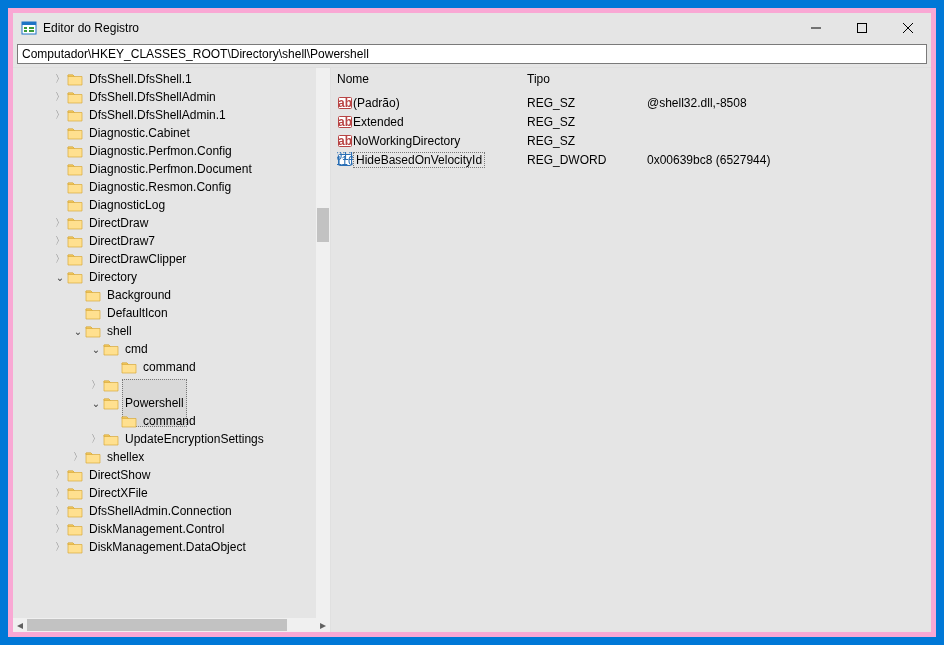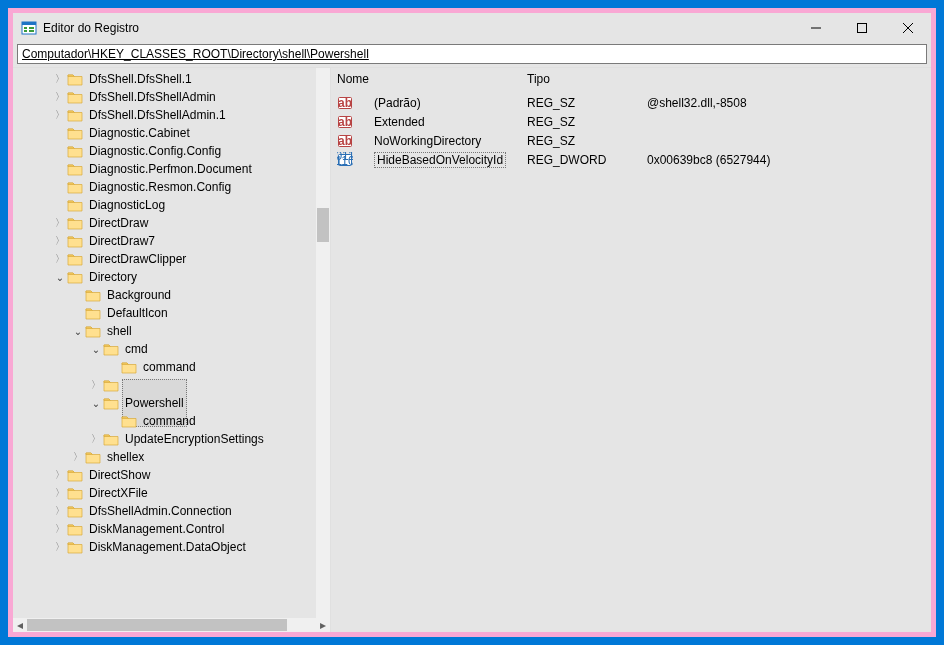--- a/index.html
+++ b/index.html
@@ -5,21 +5,21 @@
 * { margin: 0; padding: 0; box-sizing: border-box; font-family: "Segoe UI", Tahoma, sans-serif; font-size: 12px; }
 body { background: #0078d7; padding: 8px; width: 944px; height: 645px; overflow: hidden; }
 .window { background: #e5e5e5; border: 5px solid #f9a8d4; width: 100%; height: 100%; display: flex; flex-direction: column; }
 .titlebar { display: flex; align-items: center; height: 30px; padding-left: 8px; }
 .titlebar .icon { width: 16px; height: 16px; margin-right: 6px; display: flex; align-items: center; justify-content: center; }
 .titlebar .title { flex: 1; }
 .winbtns { display: flex; }
 .winbtn { width: 46px; height: 30px; display: flex; align-items: center; justify-content: center; }
 .menubar { display: flex; gap: 2px; padding: 2px 6px; }
 .menuitem { padding: 2px 7px; }
-.addressbar { border: 1px solid #7a7a7a; margin: 1px 4px 3px 4px; padding: 1px 4px; background: #fff; height: 20px; line-height: 16px; text-decoration: underline; }
+.addressbar { border: 1px solid #7a7a7a; margin: 1px 4px 3px 4px; padding: 1px 4px; background: #fff; height: 20px; line-height: 16px; }
 .content { flex: 1; display: flex; border-top: 1px solid #e0e0e0; overflow: hidden; }
 .tree-pane { width: 318px; border-right: 1px solid #e0e0e0; overflow: hidden; position: relative; display:flex; flex-direction:column; }
 .tree-scroll { flex:1; overflow: hidden; position: relative; }
 .tree { position: absolute; top: 0; left: 0; right: 14px; bottom: 0; overflow: hidden; padding-top: 2px; }
 .vscroll { position: absolute; right: 0; top: 0; bottom: 0; width: 14px; background: #f0f0f0; }
 .vscroll .thumb { position: absolute; left: 1px; right: 1px; background: #c2c2c2; }
 .hscroll { height: 14px; background: #f0f0f0; position: relative; }
 .hscroll .thumb { position: absolute; top: 1px; bottom: 1px; background: #c2c2c2; }
 .hscroll .arrow { position:absolute; top:0; bottom:0; width:14px; display:flex; align-items:center; justify-content:center; color:#606060;}
 .tree-row { display: flex; align-items: center; height: 18px; white-space: nowrap; }
@@ -30,21 +30,21 @@
 .folder { width: 16px; height: 14px; display: inline-block; margin-right: 3px; vertical-align: middle; }
 .folder svg { display:block; }
 .node-label { padding: 0 3px; }
 .node-label.selected { background: #d9d9d9; border: 1px dotted #777; padding: 16px 2px; }
 .list-pane { flex: 1; display: flex; flex-direction: column; overflow: hidden; }
 .list-header { display: flex; border-bottom: 1px solid #e5e5e5; }
 .list-header .col { padding: 4px 6px; border-right: 1px solid transparent; color: #000; }
 .list-body { flex: 1; overflow: hidden; padding-top: 2px; }
 .list-row { display: flex; align-items: center; height: 19px; }
 .list-row .col { padding: 0 6px; overflow: hidden; white-space: nowrap; }
-.val-icon { width: 16px; height: 16px; display: inline-flex; align-items: center; justify-content: center; margin-right: 21px; vertical-align: middle; }
+.val-icon { width: 16px; height: 16px; display: inline-flex; align-items: center; justify-content: center; margin-right: 0; vertical-align: middle; }
 .val-name { display:inline-block; }
 .val-name.selected { border: 1px dotted #777; padding: 0 2px; }
 .col-name { width: 190px; display:flex; align-items:center; }
 .col-type { width: 120px; }
 .col-data { flex: 1; }
 </style>
 </head>
 <body>
 
 <div class="window">
@@ -135,21 +135,21 @@
             </div>
             <div class="tree-row">
               <span class="spacer" style="width:40px"></span>
               <span class="dots"></span>
               <span class="folder">
                 <svg width="16" height="14" viewBox="0 0 16 14">
                   <path d="M1 3 L6 3 L7.5 4.5 L15 4.5 L15 13 L1 13 Z" fill="#ffe08f" stroke="#d8a93a" stroke-width="0.7"></path>
                   <path d="M1 3 L6 3 L7.5 4.5 L1 4.5 Z" fill="#f6cf67" stroke="#d8a93a" stroke-width="0.7"></path>
                 </svg>
               </span>
-              <span class="node-label">Diagnostic.Config.Config</span>
+              <span class="node-label">Diagnostic.Perfmon.Config</span>
             </div>
             <div class="tree-row">
               <span class="spacer" style="width:40px"></span>
               <span class="dots"></span>
               <span class="folder">
                 <svg width="16" height="14" viewBox="0 0 16 14">
                   <path d="M1 3 L6 3 L7.5 4.5 L15 4.5 L15 13 L1 13 Z" fill="#ffe08f" stroke="#d8a93a" stroke-width="0.7"></path>
                   <path d="M1 3 L6 3 L7.5 4.5 L1 4.5 Z" fill="#f6cf67" stroke="#d8a93a" stroke-width="0.7"></path>
                 </svg>
               </span>

